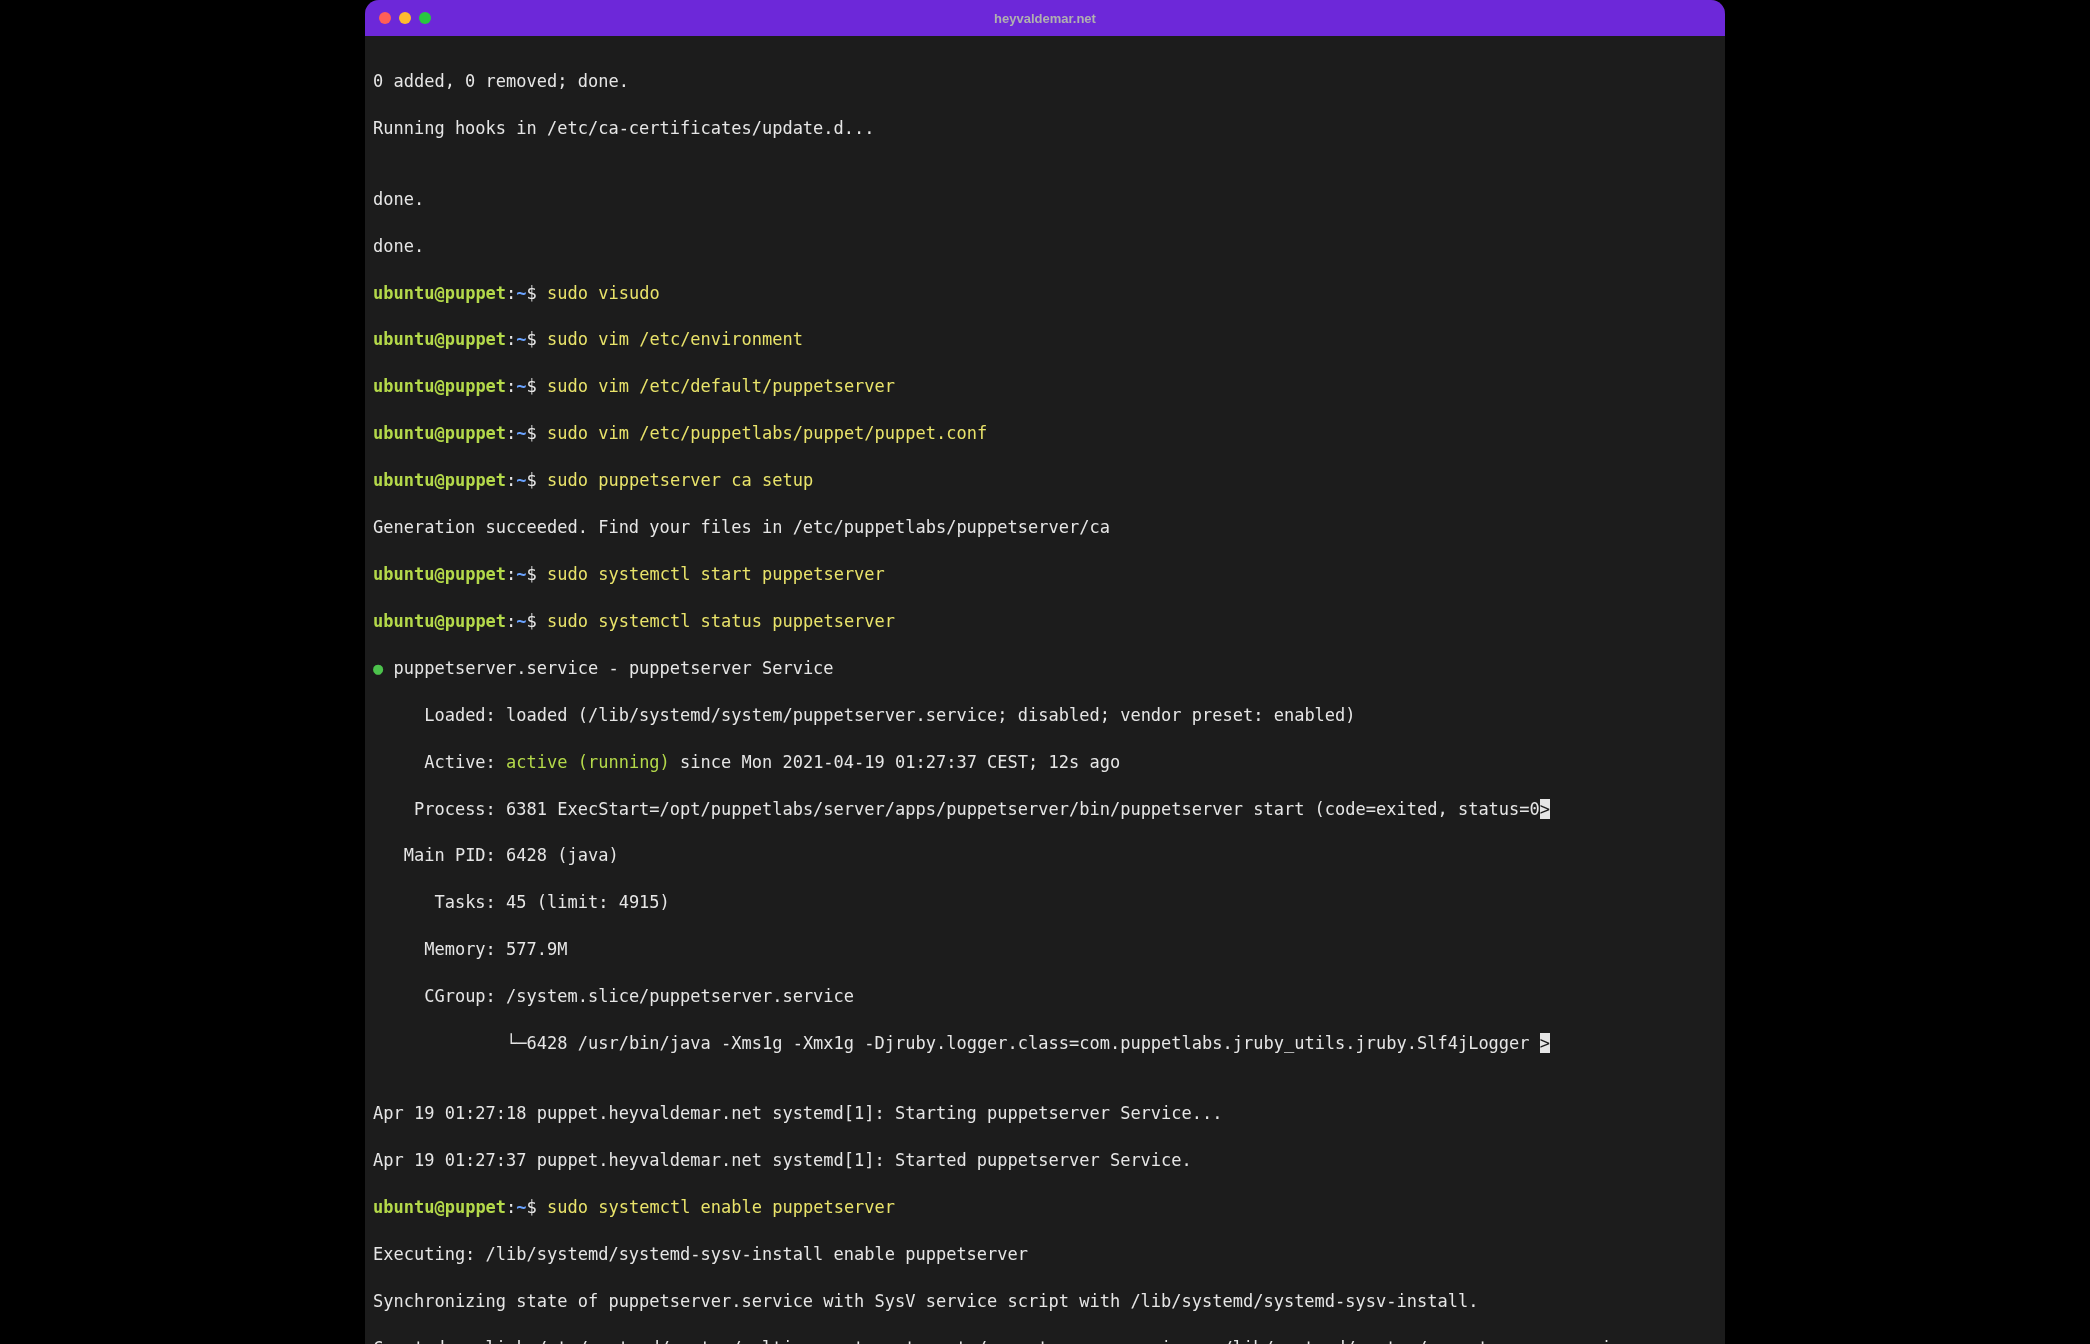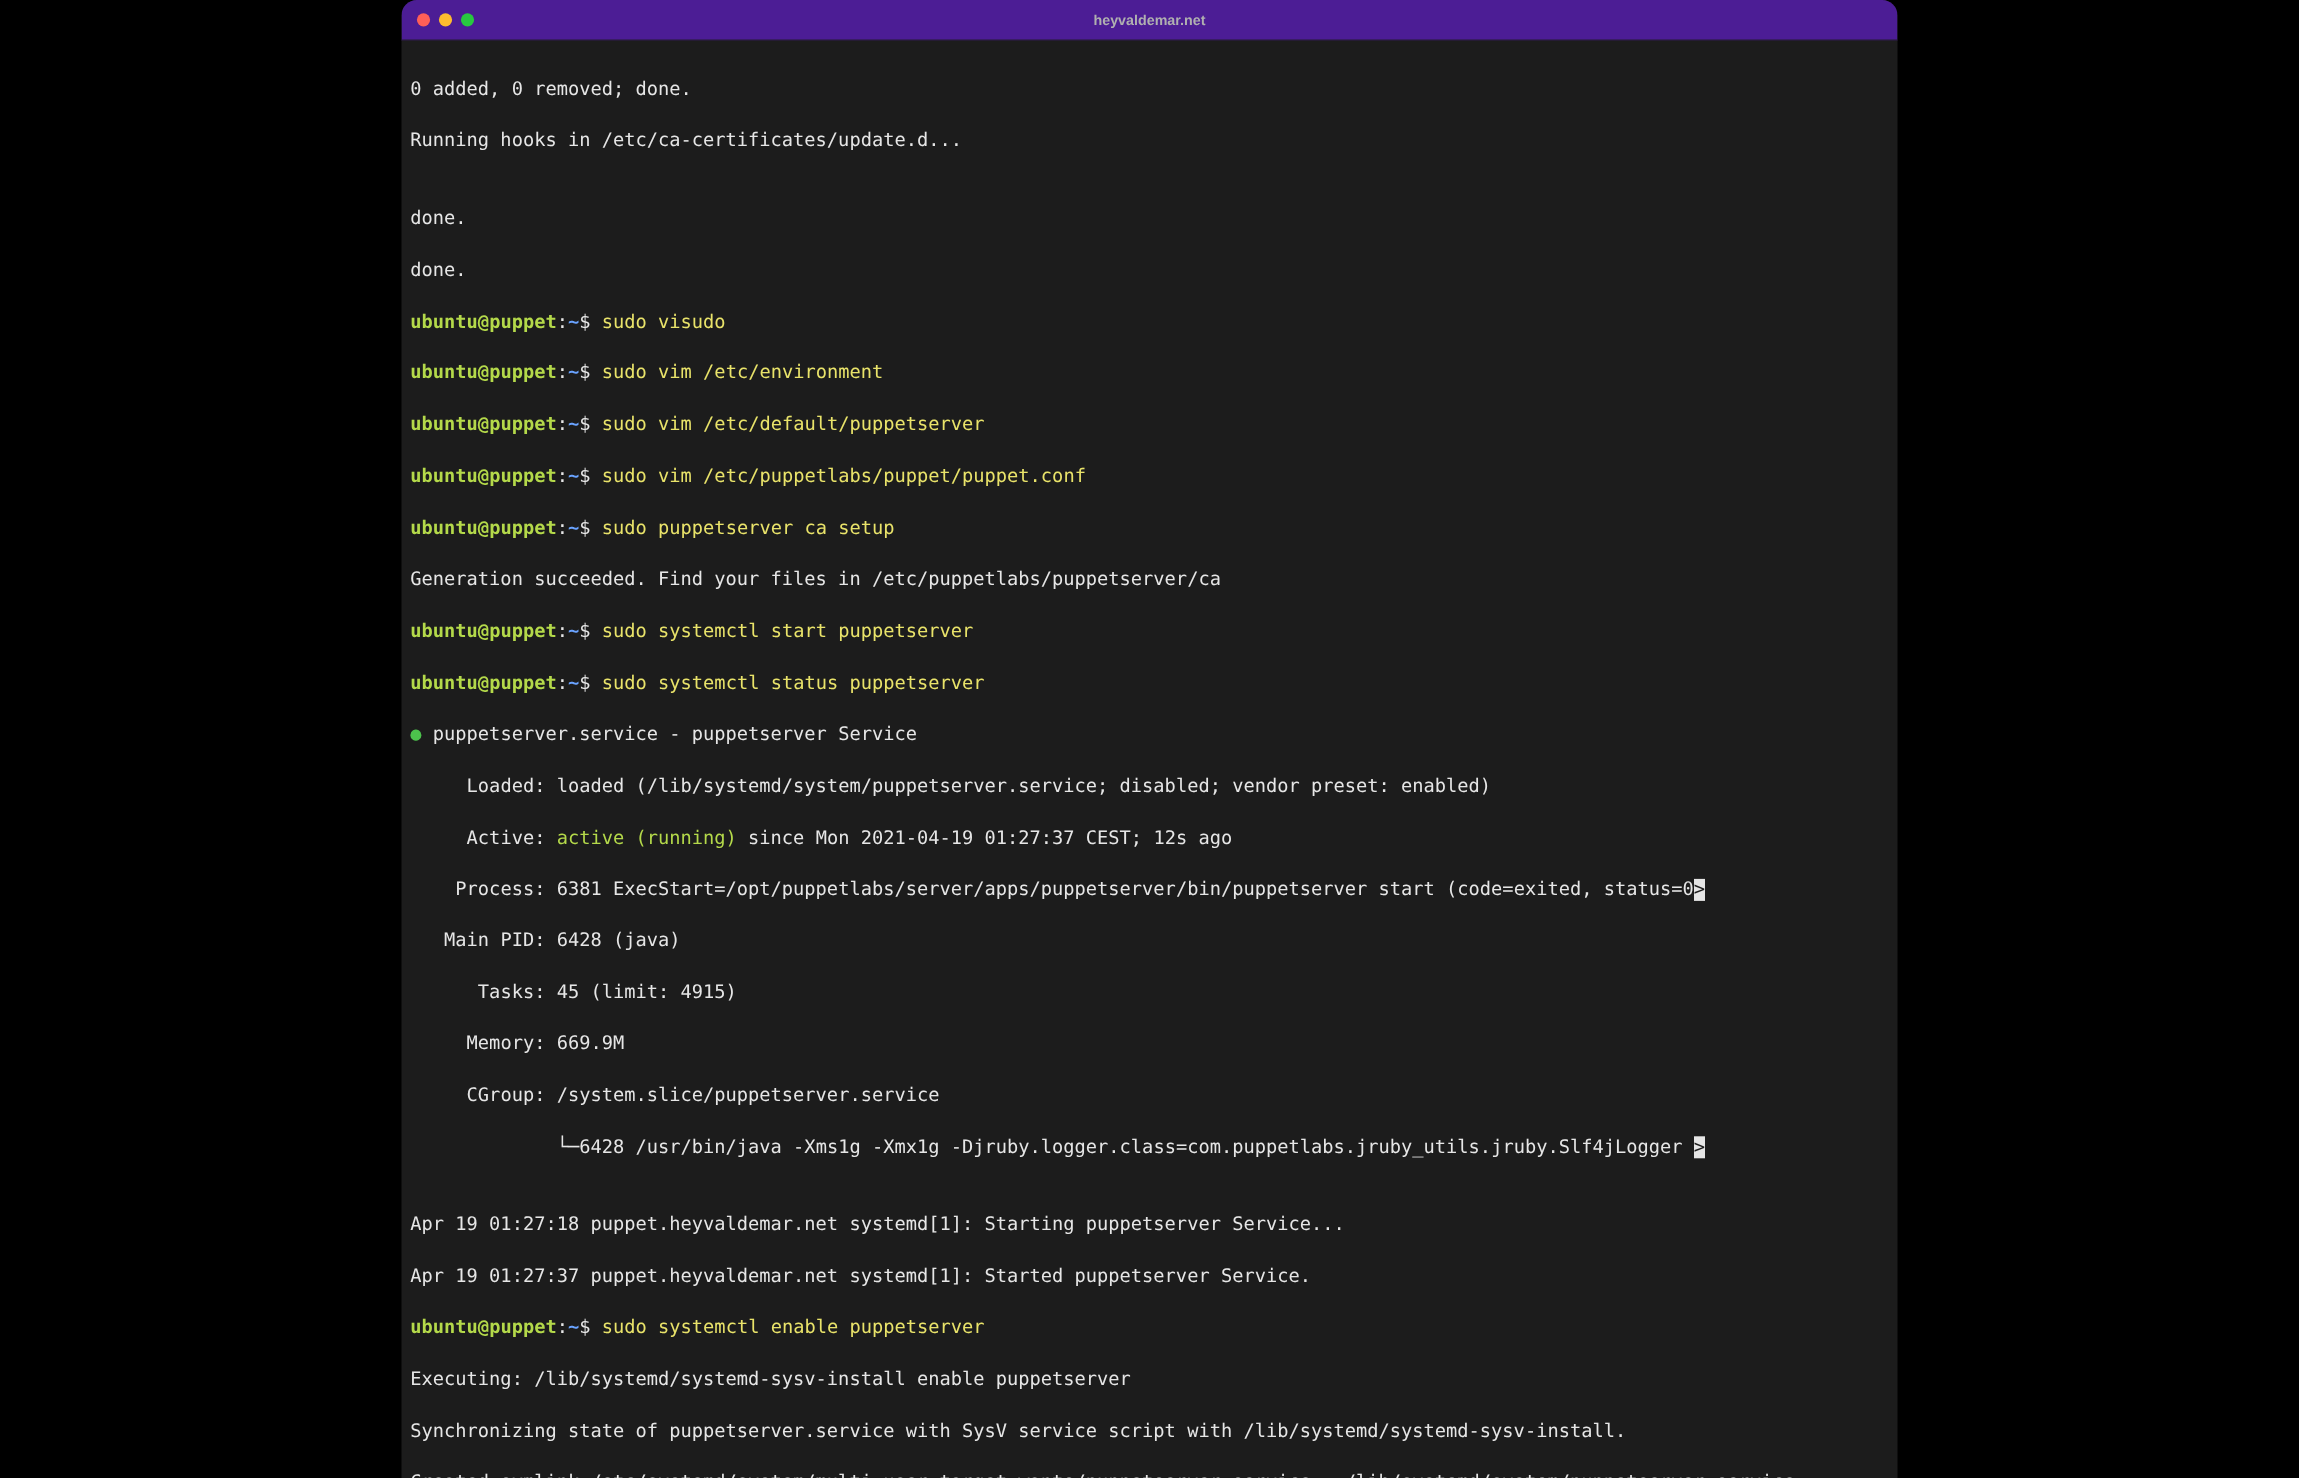--- a/index.html
+++ b/index.html
@@ -17,21 +17,21 @@
     border-radius: 14px;
     overflow: hidden;
     font-family: "Menlo", "DejaVu Sans Mono", "Consolas", monospace;
     color: #e6e6e6;
   }
   .titlebar {
     height: 36px;
     display: flex;
     align-items: center;
     position: relative;
-    background: #4c1d95;
+    background: #6d28d9;
     border-bottom: 1px solid #1c1c1c;
   }
   .traffic-lights {
     display: flex;
     gap: 8px;
     padding-left: 14px;
   }
   .traffic-light {
     width: 12px;
     height: 12px;
@@ -104,21 +104,21 @@
 <div class="line"><span class="user">ubuntu</span><span class="at">@</span><span class="host">puppet</span><span class="colon">:</span><span class="path">~</span><span class="dollar">$ </span><span class="cmd">sudo puppetserver ca setup</span></div>
 <div class="line"><span class="out">Generation succeeded. Find your files in /etc/puppetlabs/puppetserver/ca</span></div>
 <div class="line"><span class="user">ubuntu</span><span class="at">@</span><span class="host">puppet</span><span class="colon">:</span><span class="path">~</span><span class="dollar">$ </span><span class="cmd">sudo systemctl start puppetserver</span></div>
 <div class="line"><span class="user">ubuntu</span><span class="at">@</span><span class="host">puppet</span><span class="colon">:</span><span class="path">~</span><span class="dollar">$ </span><span class="cmd">sudo systemctl status puppetserver</span></div>
 <div class="line"><span class="bullet-green">● </span><span class="out">puppetserver.service - puppetserver Service</span></div>
 <div class="line"><span class="out">     Loaded: loaded (/lib/systemd/system/puppetserver.service; disabled; vendor preset: enabled)</span></div>
 <div class="line"><span class="out">     Active: </span><span class="active">active (running)</span><span class="out"> since Mon 2021-04-19 01:27:37 CEST; 12s ago</span></div>
 <div class="line"><span class="out">    Process: 6381 ExecStart=/opt/puppetlabs/server/apps/puppetserver/bin/puppetserver start (code=exited, status=0</span><span class="revchar">&gt;</span></div>
 <div class="line"><span class="out">   Main PID: 6428 (java)</span></div>
 <div class="line"><span class="out">      Tasks: 45 (limit: 4915)</span></div>
-<div class="line"><span class="out">     Memory: 669.9M</span></div>
+<div class="line"><span class="out">     Memory: 577.9M</span></div>
 <div class="line"><span class="out">     CGroup: /system.slice/puppetserver.service</span></div>
 <div class="line"><span class="tree-char">             └─</span><span class="out">6428 /usr/bin/java -Xms1g -Xmx1g -Djruby.logger.class=com.puppetlabs.jruby_utils.jruby.Slf4jLogger </span><span class="revchar">&gt;</span></div>
 <div class="line"><span class="out"></span></div>
 <div class="line"><span class="out">Apr 19 01:27:18 puppet.heyvaldemar.net systemd[1]: Starting puppetserver Service...</span></div>
 <div class="line"><span class="out">Apr 19 01:27:37 puppet.heyvaldemar.net systemd[1]: Started puppetserver Service.</span></div>
 <div class="line"><span class="user">ubuntu</span><span class="at">@</span><span class="host">puppet</span><span class="colon">:</span><span class="path">~</span><span class="dollar">$ </span><span class="cmd">sudo systemctl enable puppetserver</span></div>
 <div class="line"><span class="out">Executing: /lib/systemd/systemd-sysv-install enable puppetserver</span></div>
 <div class="line"><span class="out">Synchronizing state of puppetserver.service with SysV service script with /lib/systemd/systemd-sysv-install.</span></div>
 <div class="line"><span class="out">Created symlink /etc/systemd/system/multi-user.target.wants/puppetserver.service → /lib/systemd/system/puppetserver.service.</span></div>
 

